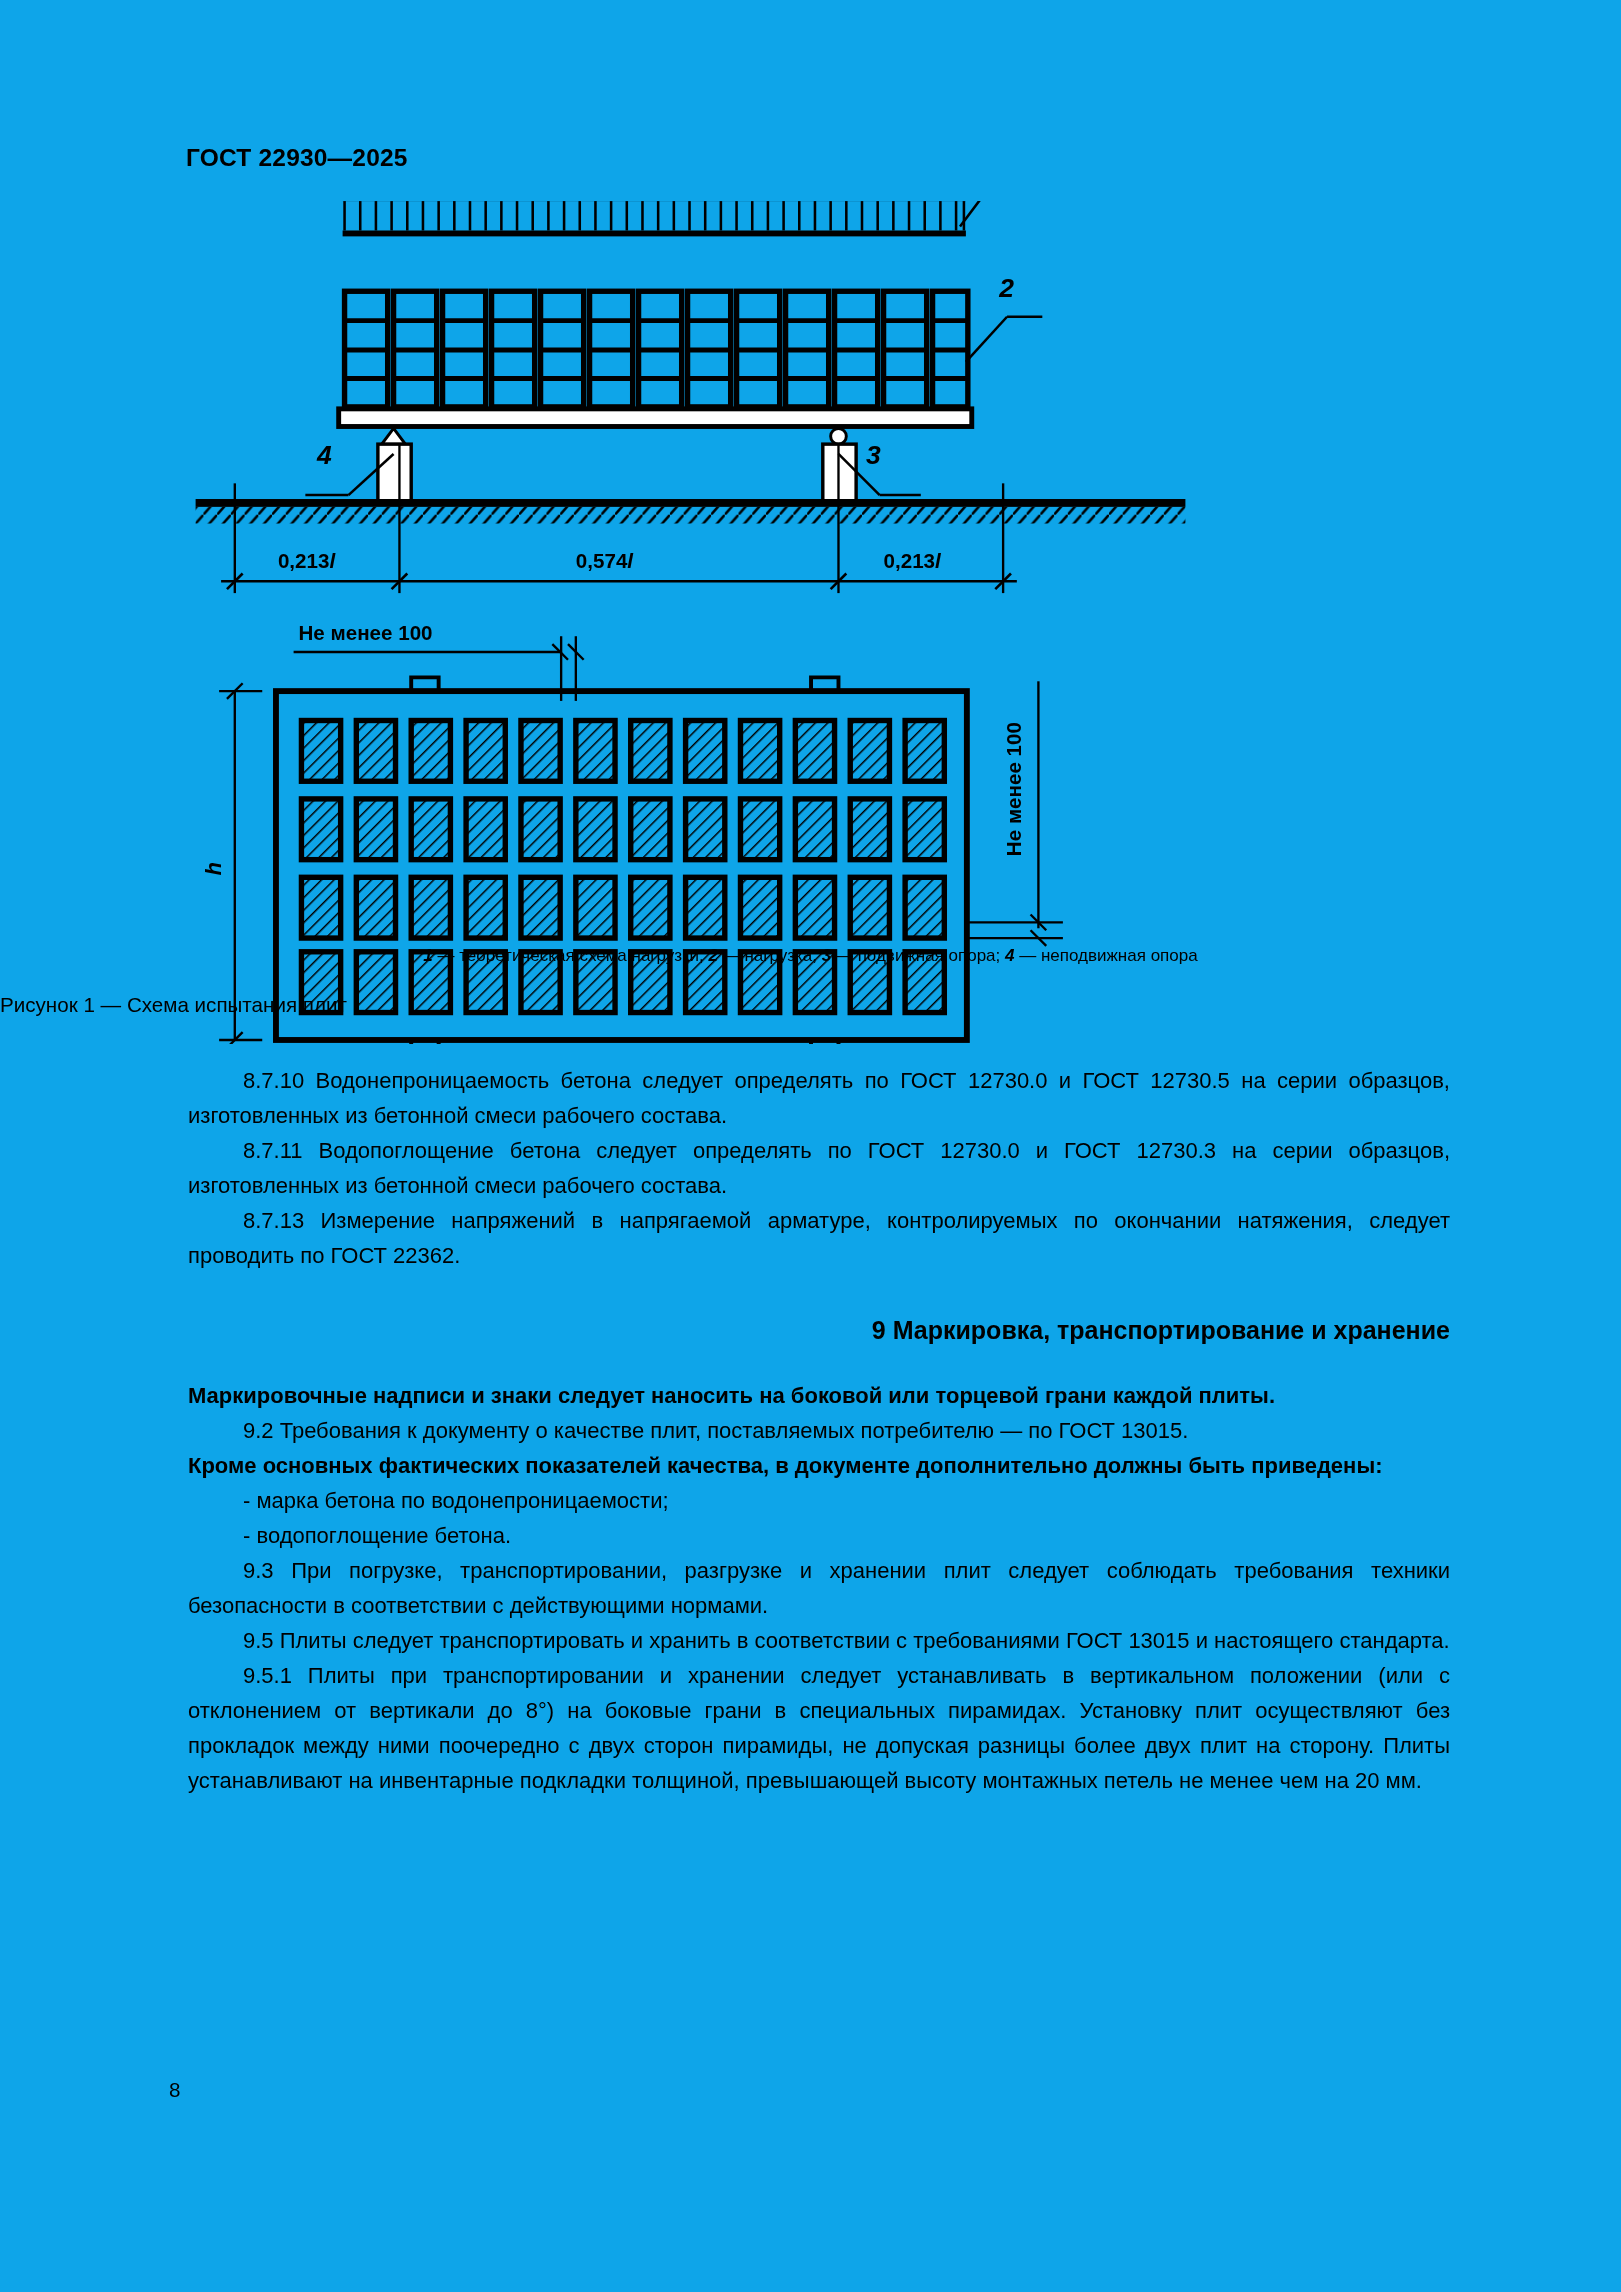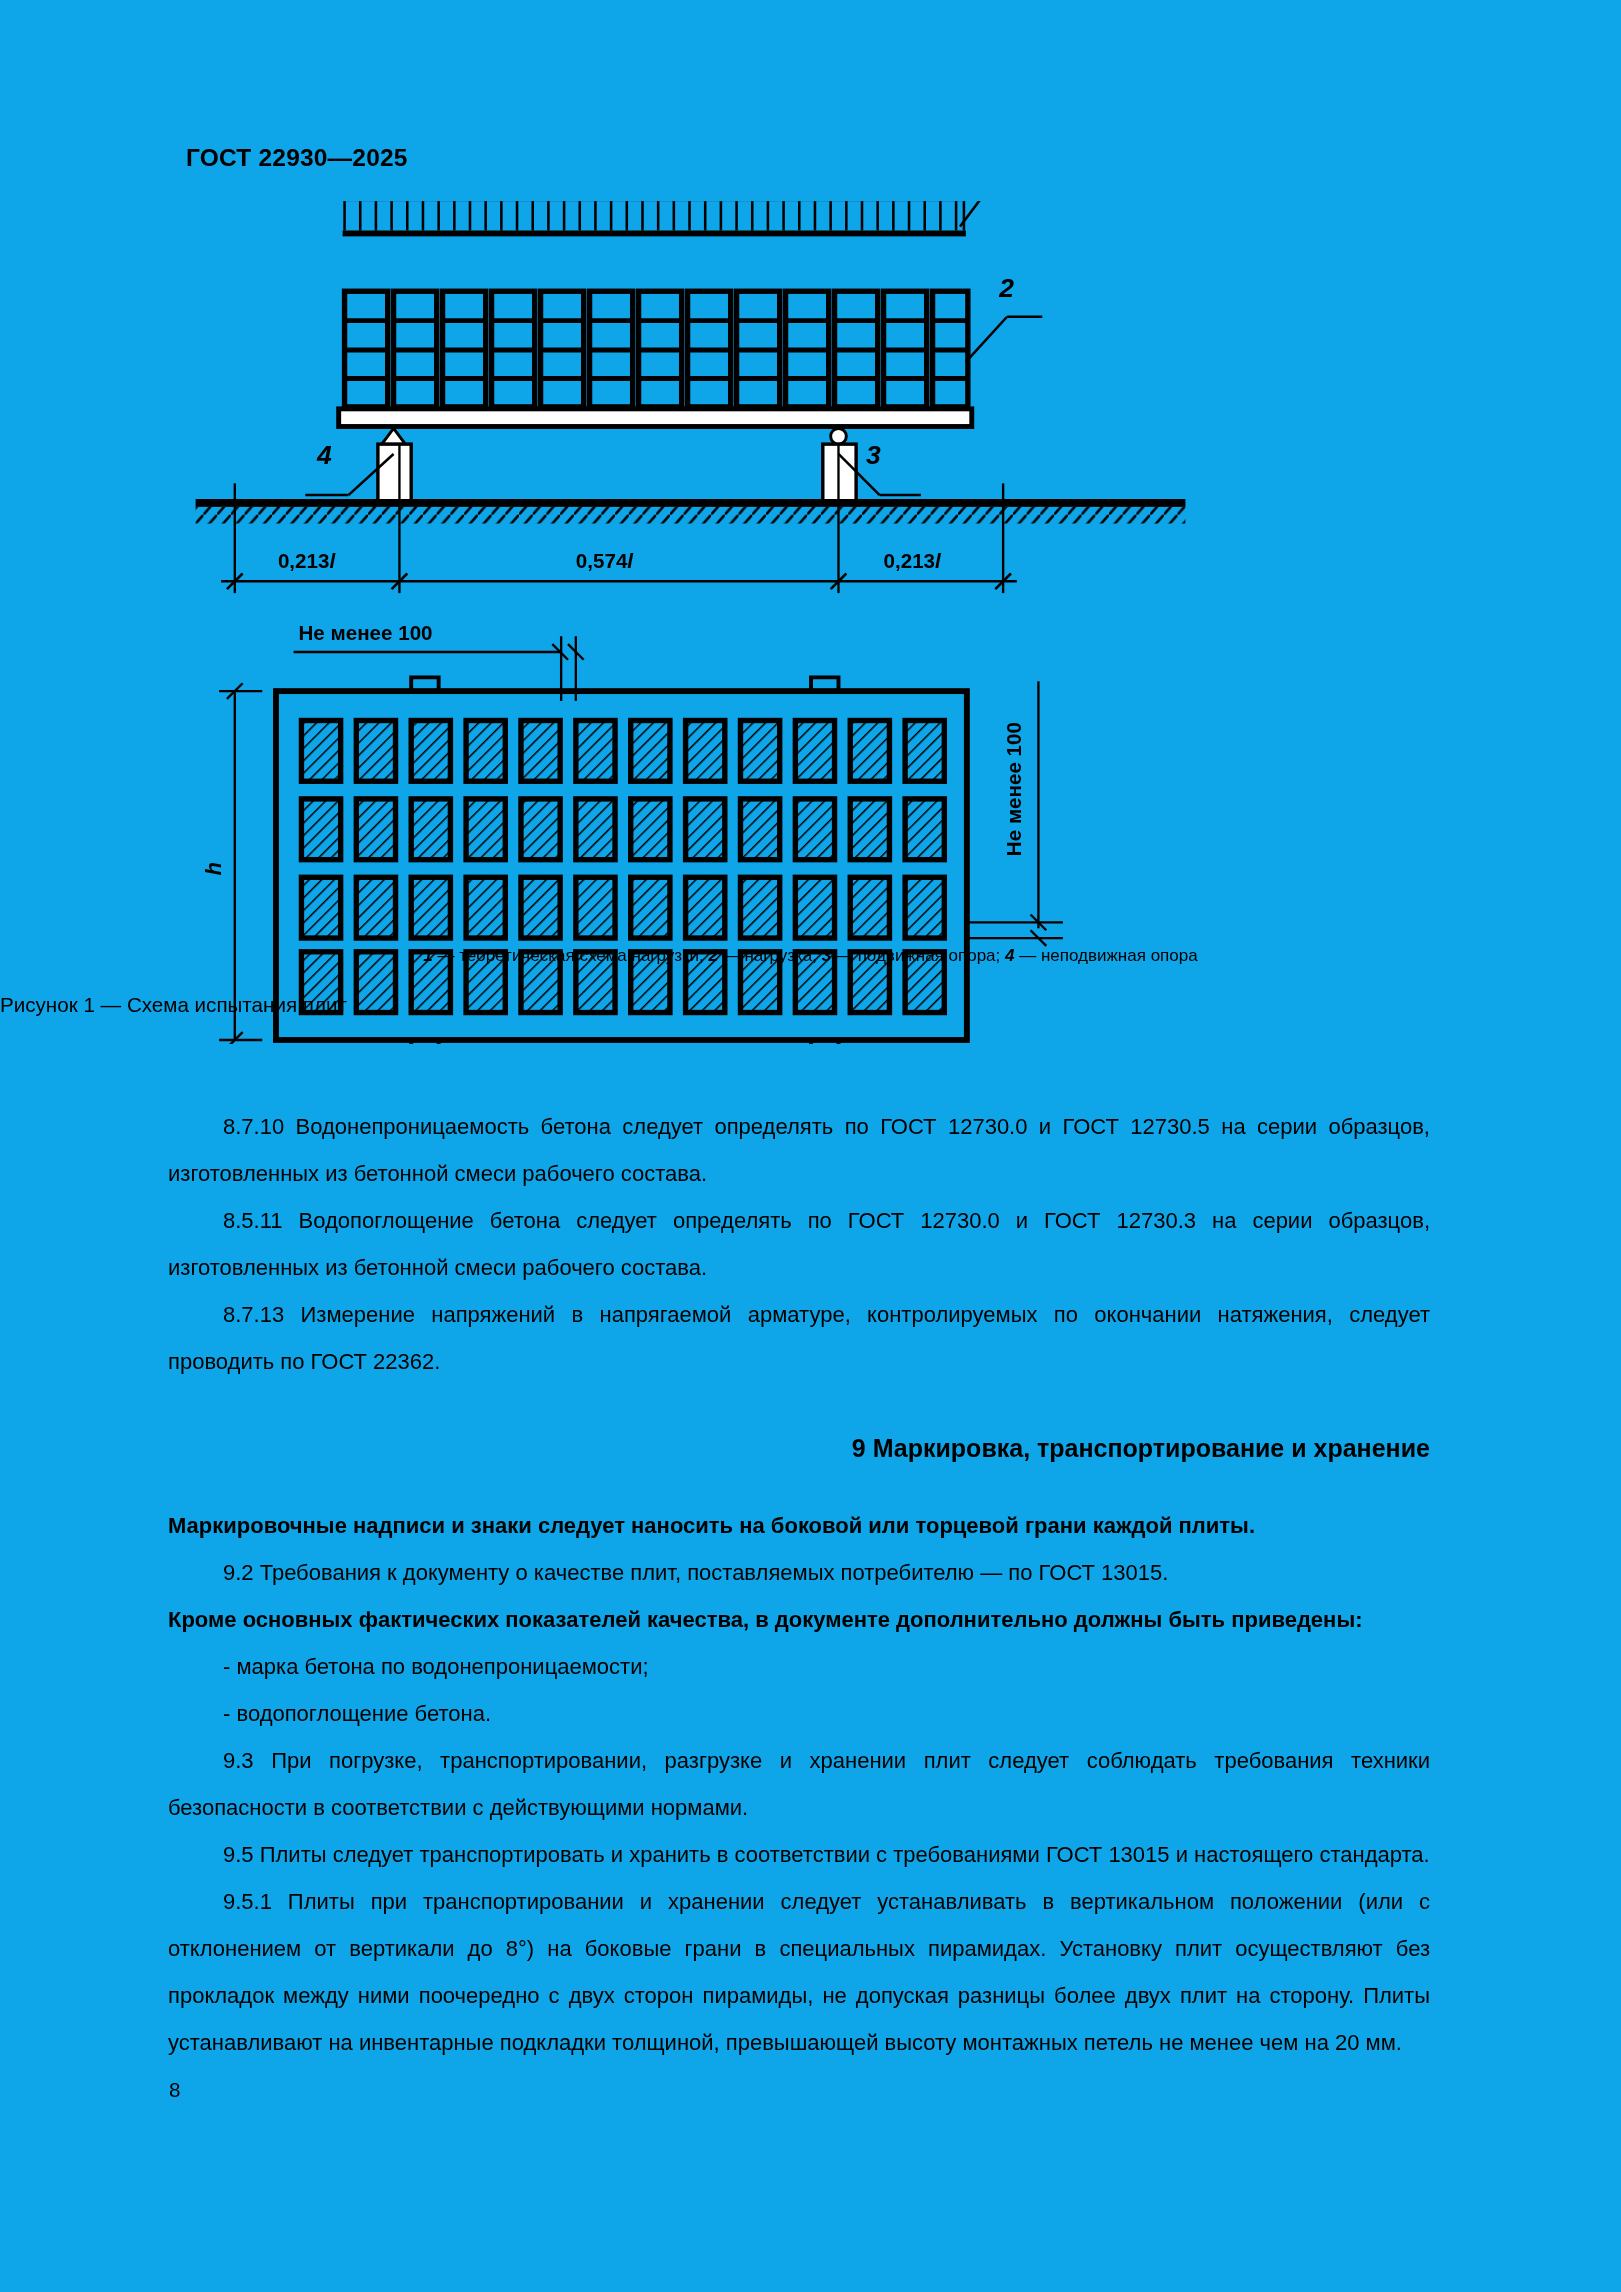--- a/index.html
+++ b/index.html
@@ -57,27 +57,26 @@
     left: 0;
     top: 993px;
     width: 1621px;
     text-align: left;
     font-size: 20.6px;
   }
 
   
   .body-block {
     position: absolute;
-    left: 168px;
+    left: 188px;
     width: 1262px;
     font-size: 22px;
-    line-height: 47px;
+    line-height: 35px;
     text-align: justify;
     text-justify: inter-word;
-    margin-top: 40px;
   }
   .para {
     text-indent: 55px;
     margin: 0;
   }
   .para.noindent { text-indent: 0; font-weight: bold; }
   .para.bullet {
     text-indent: 0;
     padding-left: 55px;
   }
@@ -403,21 +402,21 @@
   </div>
 
   <div class="fig-legend">
     <i>1</i><span> — теоретическая схема нагрузки; </span><i>2</i><span> — нагрузка; </span><i>3</i><span> — подвижная опора; </span><i>4</i><span> — неподвижная опора</span>
   </div>
 
   <div class="fig-caption">Рисунок 1 — Схема испытания плит</div>
 
   <div class="body-block" style="top:1063px;">
     <p class="para">8.7.10  Водонепроницаемость бетона следует определять по ГОСТ 12730.0 и ГОСТ 12730.5 на серии образцов, изготовленных из бетонной смеси рабочего состава.</p>
-    <p class="para">8.5.11  Водопоглощение бетона следует определять по ГОСТ 12730.0 и ГОСТ 12730.3 на серии образцов, изготовленных из бетонной смеси рабочего состава.</p>
+    <p class="para">8.7.11  Водопоглощение бетона следует определять по ГОСТ 12730.0 и ГОСТ 12730.3 на серии образцов, изготовленных из бетонной смеси рабочего состава.</p>
     <p class="para">8.7.13  Измерение напряжений в напрягаемой арматуре, контролируемых по окончании натяжения, следует проводить по ГОСТ 22362.</p>
 
     <div class="sp-before-heading"></div>
     <p class="heading">9 Маркировка, транспортирование и хранение</p>
     <div class="sp-after-heading"></div>
 
     <p class="para noindent lastline">Маркировочные надписи и знаки следует наносить на боковой или торцевой грани каждой плиты.</p>
     <p class="para lastline">9.2  Требования к документу о качестве плит, поставляемых потребителю — по ГОСТ 13015.</p>
     <p class="para noindent">Кроме основных фактических показателей качества, в документе дополнительно должны быть приведены:</p>
     <p class="para bullet lastline">-  марка бетона по водонепроницаемости;</p>

